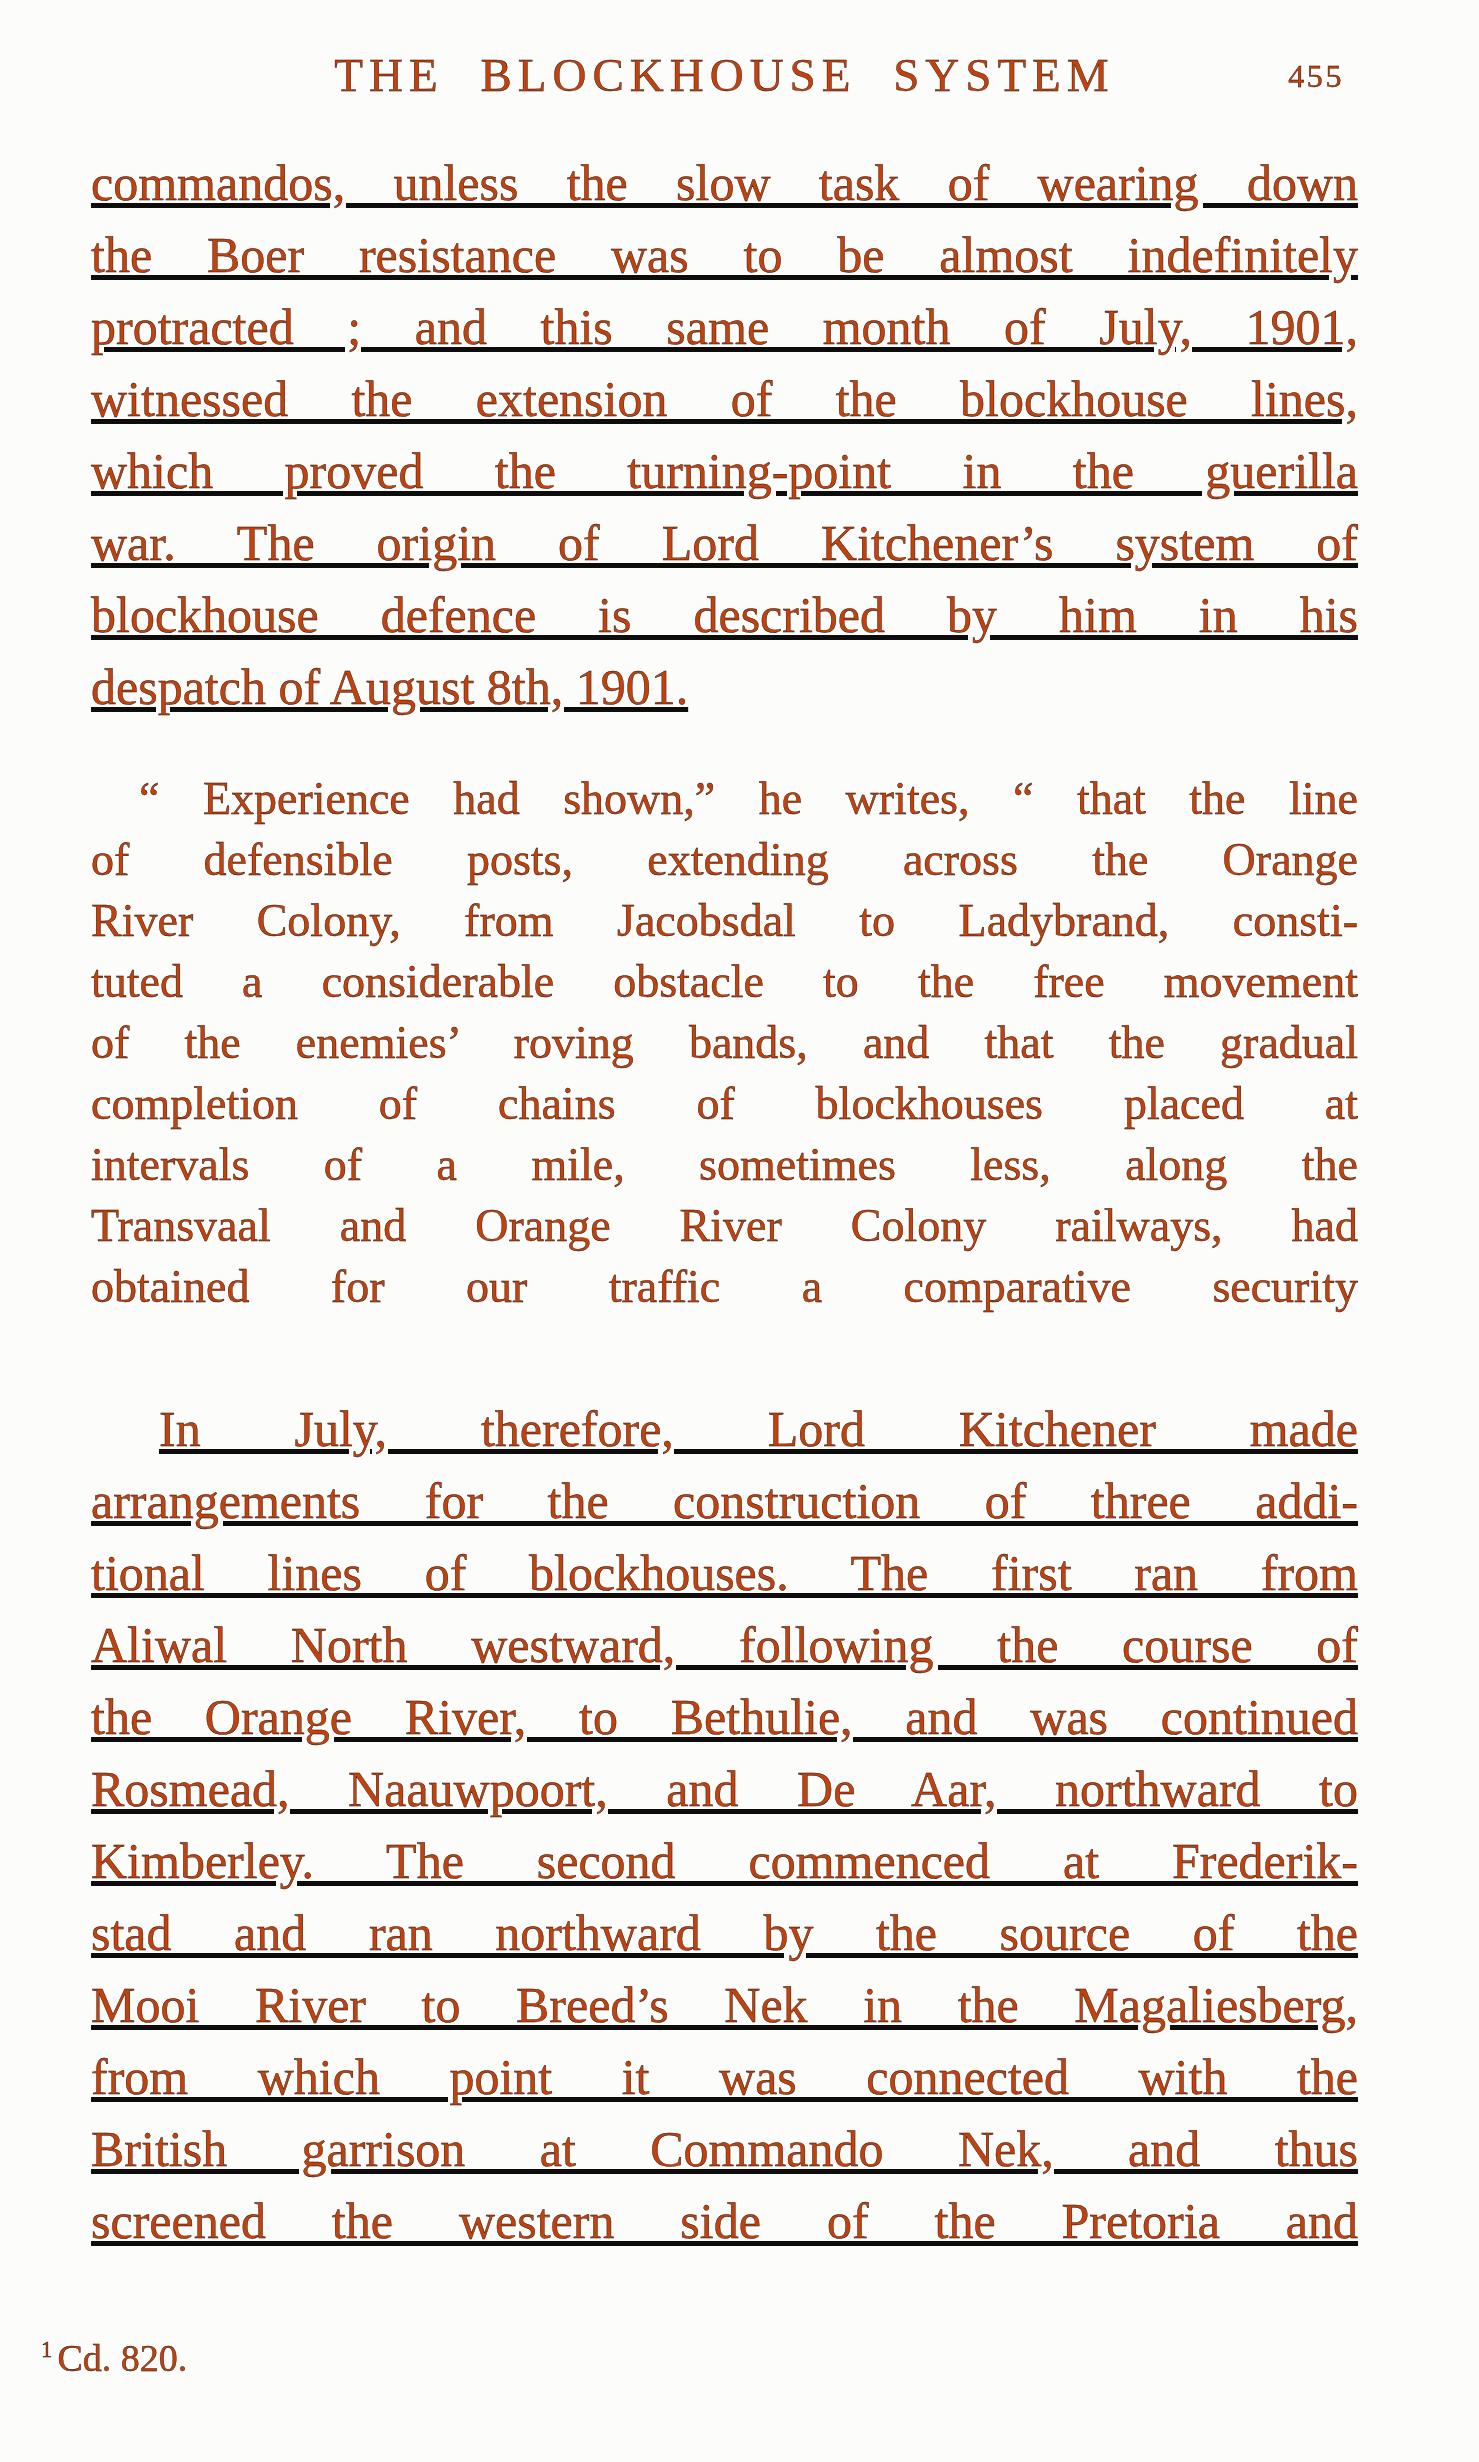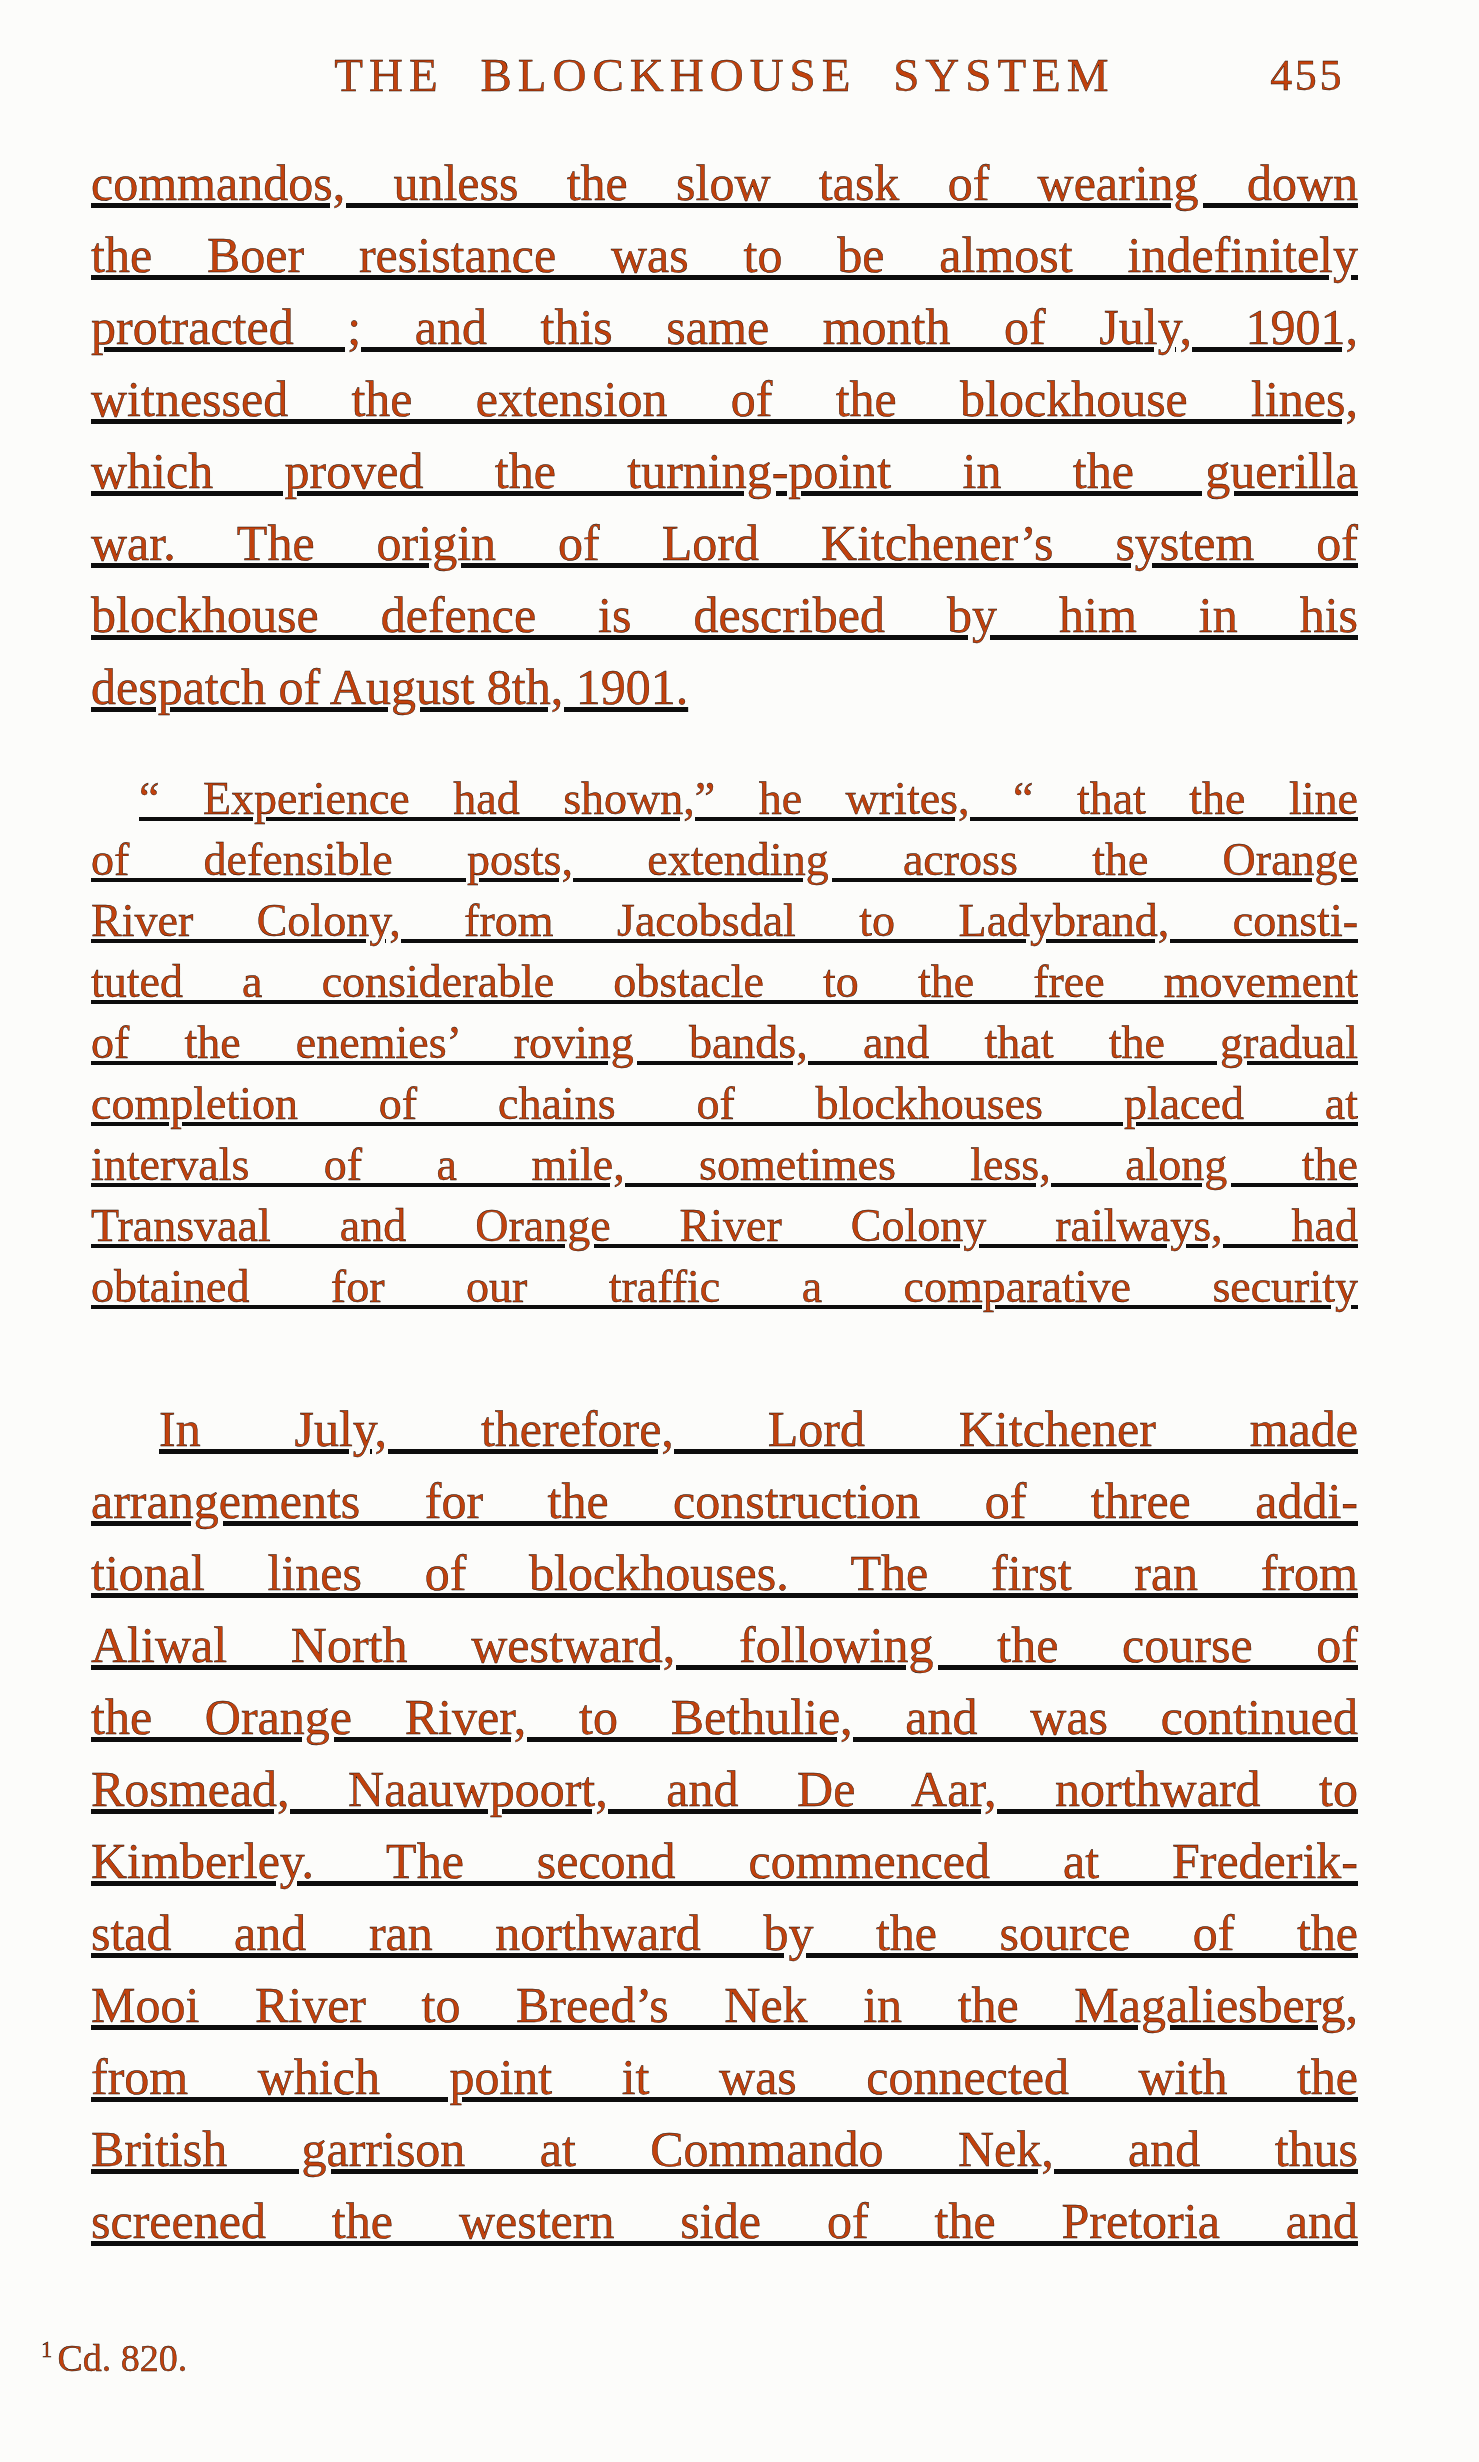--- a/index.html
+++ b/index.html
@@ -29,21 +29,21 @@
     font-size: 47px;
     line-height: 56px;
     letter-spacing: 6px;
     word-spacing: 19px;
     white-space: nowrap;
   }
   .folio {
     position: absolute;
     top: 0.9px;
     right: 14px;
-    font-size: 44px;
+    font-size: 32px;
     letter-spacing: 2.6px;
     word-spacing: normal;
   }
   .para {
     position: absolute;
     left: 91px;
     width: 1267px;
   }
   #p1 { top: 147px; }
   #quote { top: 768px; }
@@ -57,21 +57,20 @@
   .body-para .line {
     font-size: 50px;
     height: 72px;
     line-height: 72px;
     text-decoration: underline;
   }
   .quote-para .line {
     font-size: 46px;
     height: 61px;
     line-height: 61px;
-    text-decoration: underline;
   }
   .line.no-just {
     text-align-last: left;
   }
   sup.fn-ref {
     font-size: 26px;
     vertical-align: super;
     line-height: 0;
   }
   .footnote {

